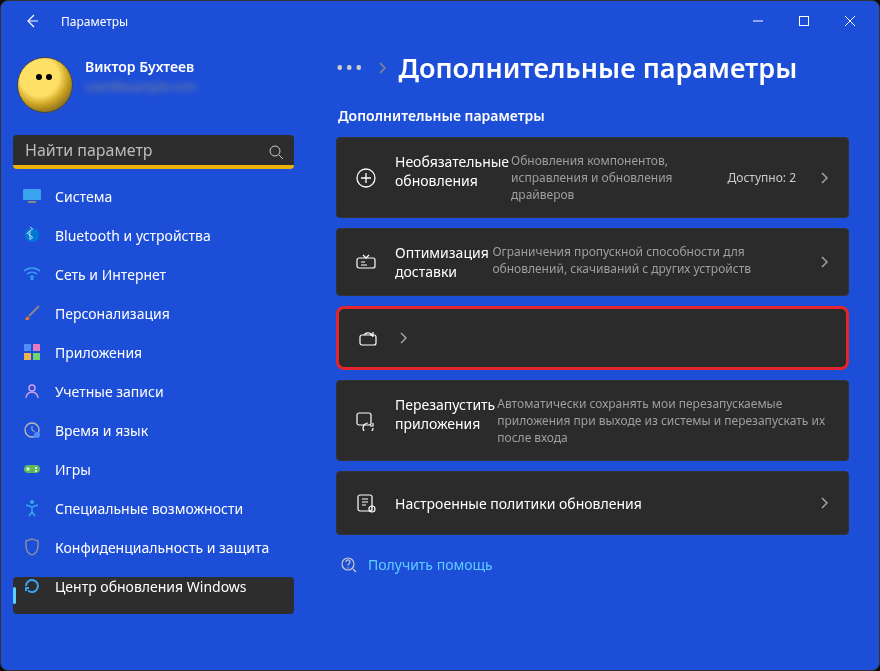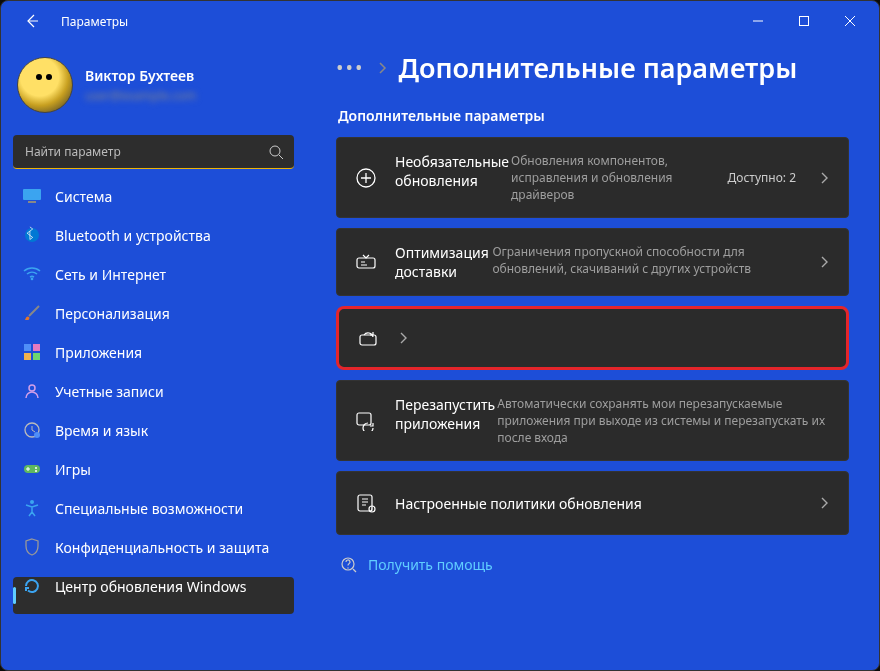--- a/index.html
+++ b/index.html
@@ -5,28 +5,28 @@
   * { box-sizing: border-box; margin: 0; padding: 0; font-family: "Segoe UI", system-ui, sans-serif; }
   body { background: #0b0b0b; width: 880px; height: 671px; overflow: hidden; }
   .window { width: 880px; height: 671px; background: #1d4ed8; border-radius: 8px; border: 1px solid #333; display: flex; flex-direction: column; overflow: hidden; }
   .titlebar { height: 40px; display: flex; align-items: center; padding: 0 6px 0 14px; color: #fff; font-size: 12px; }
   .back { width: 34px; height: 34px; display: flex; align-items: center; justify-content: center; border-radius: 4px; color: #fff; }
   .title { margin-left: 12px; font-size: 12px; }
   .winctrl { margin-left: auto; display: flex; }
   .winbtn { width: 46px; height: 32px; display: flex; align-items: center; justify-content: center; color: #fff; }
   .body { flex: 1; display: flex; overflow: hidden; }
   .sidebar { width: 305px; padding: 8px 12px 12px 12px; display: flex; flex-direction: column; gap: 4px; overflow: hidden; }
-  .profile { display: flex; align-items: center; gap: 12px; padding: 8px 4px 18px 4px; }
+  .profile { display: flex; gap: 12px; padding: 8px 4px 18px 4px; }
   .avatar { width: 56px; height: 56px; border-radius: 50%; background: radial-gradient(circle at 40% 35%, #ffe066 0 40%, #c79f20 60%, #2b2b2b 100%); border: 1px solid #444; flex-shrink: 0; position: relative; overflow: hidden; }
   .avatar::after { content:""; position:absolute; left:18px; top:16px; width:6px; height:6px; background:#000; border-radius:50%; box-shadow: 10px 0 0 #000; }
   .profile-text { display: flex; flex-direction: column; gap: 2px; }
   .pname { color: #fff; font-size: 14px; font-weight: 600; }
   .pemail { color: #888; font-size: 12px; filter: blur(3px); user-select: none; }
   .search { position: relative; margin-bottom: 14px; }
-  .search input { width: 100%; height: 34px; background: #2d2d2d; border: none; border-bottom: 1px solid #eab308; border-radius: 4px; padding: 0 36px 0 12px; color: #fff; font-size: 12px; outline: none; }
+  .search input { width: 100%; height: 34px; background: #2d2d2d; border: none; border-bottom: 4px solid #eab308; border-radius: 4px; padding: 0 36px 0 12px; color: #fff; font-size: 16px; outline: none; }
   .search input::placeholder { color: #bbb; }
   .search .sicon { position: absolute; right: 10px; top: 50%; transform: translateY(-50%); width: 16px; height: 16px; color: #ccc; }
   .nav { display: flex; flex-direction: column; gap: 2px; }
   .navitem { display: flex; align-items: flex-start; height: 37px; padding: 0 10px; border-radius: 4px; color: #fff; font-size: 14px; gap: 14px; position: relative; }
   .navitem.selected { background: #2d2d2d; }
   .navitem.selected::before { content: ""; position: absolute; left: 0; top: 10px; bottom: 10px; width: 3px; background: #60cdff; border-radius: 2px; }
   .navicon { width: 18px; height: 18px; flex-shrink: 0; display: inline-flex; align-items: center; justify-content: center; }
   .main { flex: 1; padding: 8px 30px 20px 30px; overflow-y: auto; color: #fff; }
   .breadcrumb { display: flex; align-items: center; gap: 12px; margin-bottom: 20px; }
   .bc-dots { font-size: 20px; letter-spacing: 2px; color: #ccc; }

